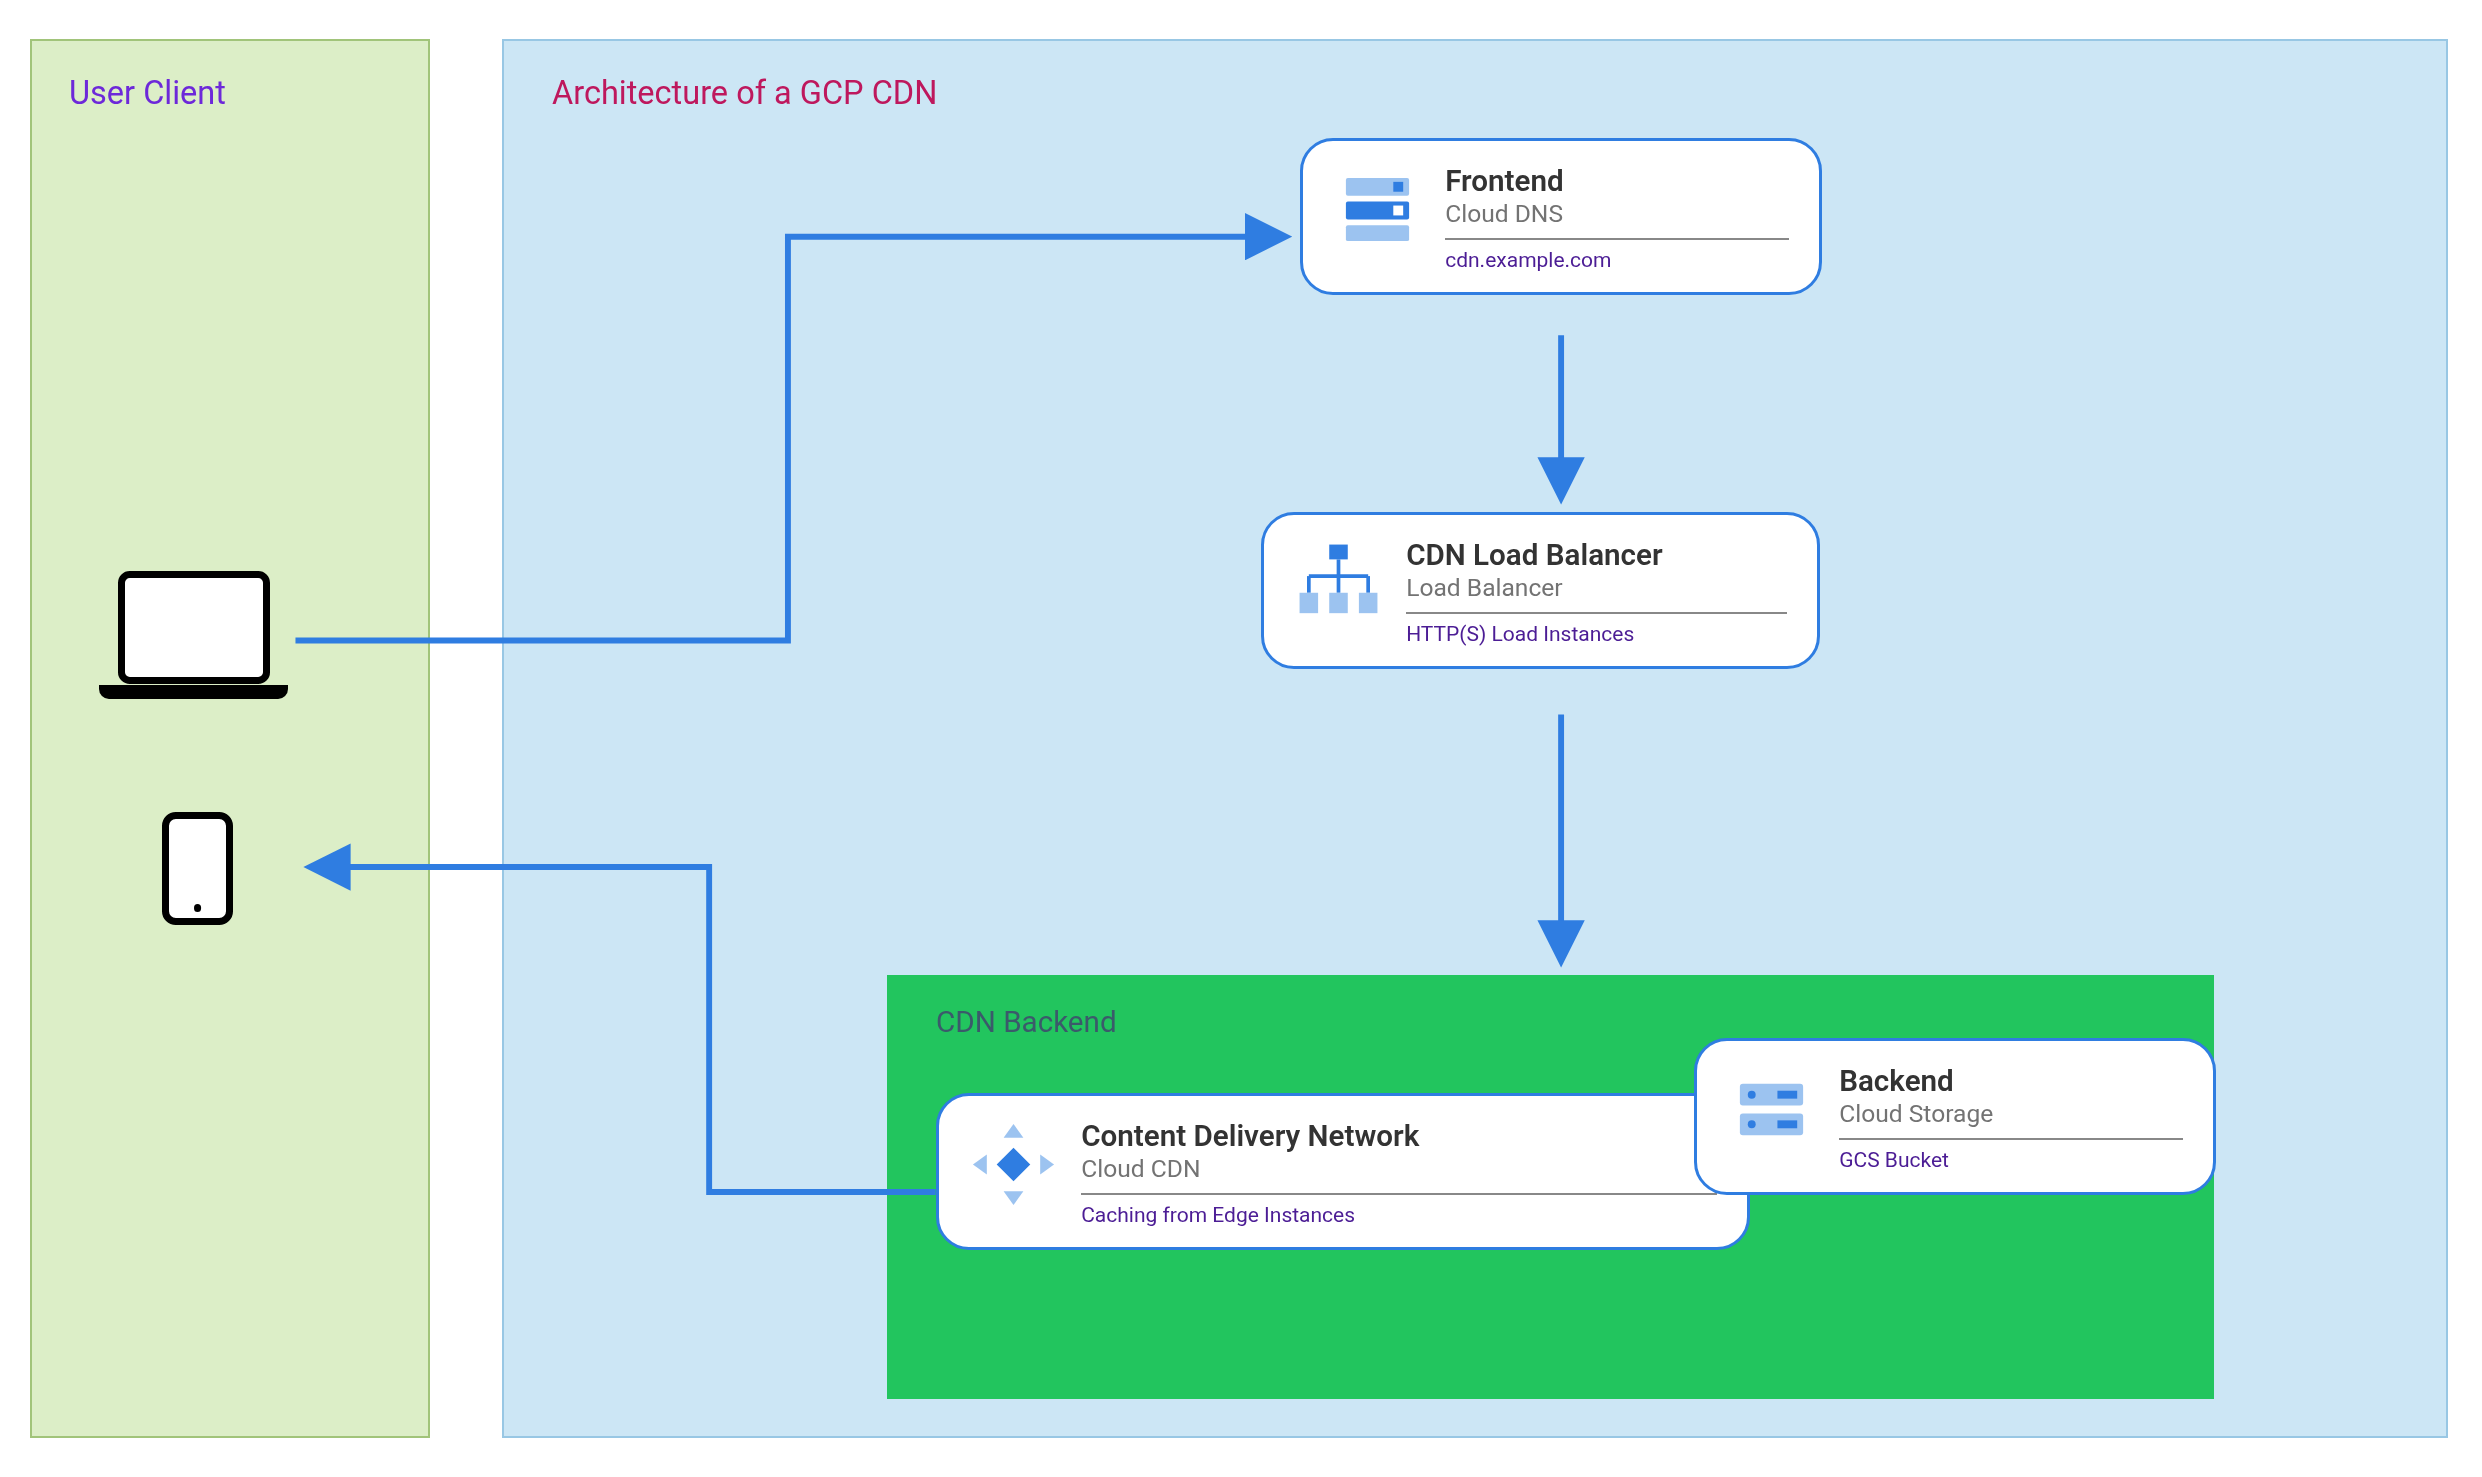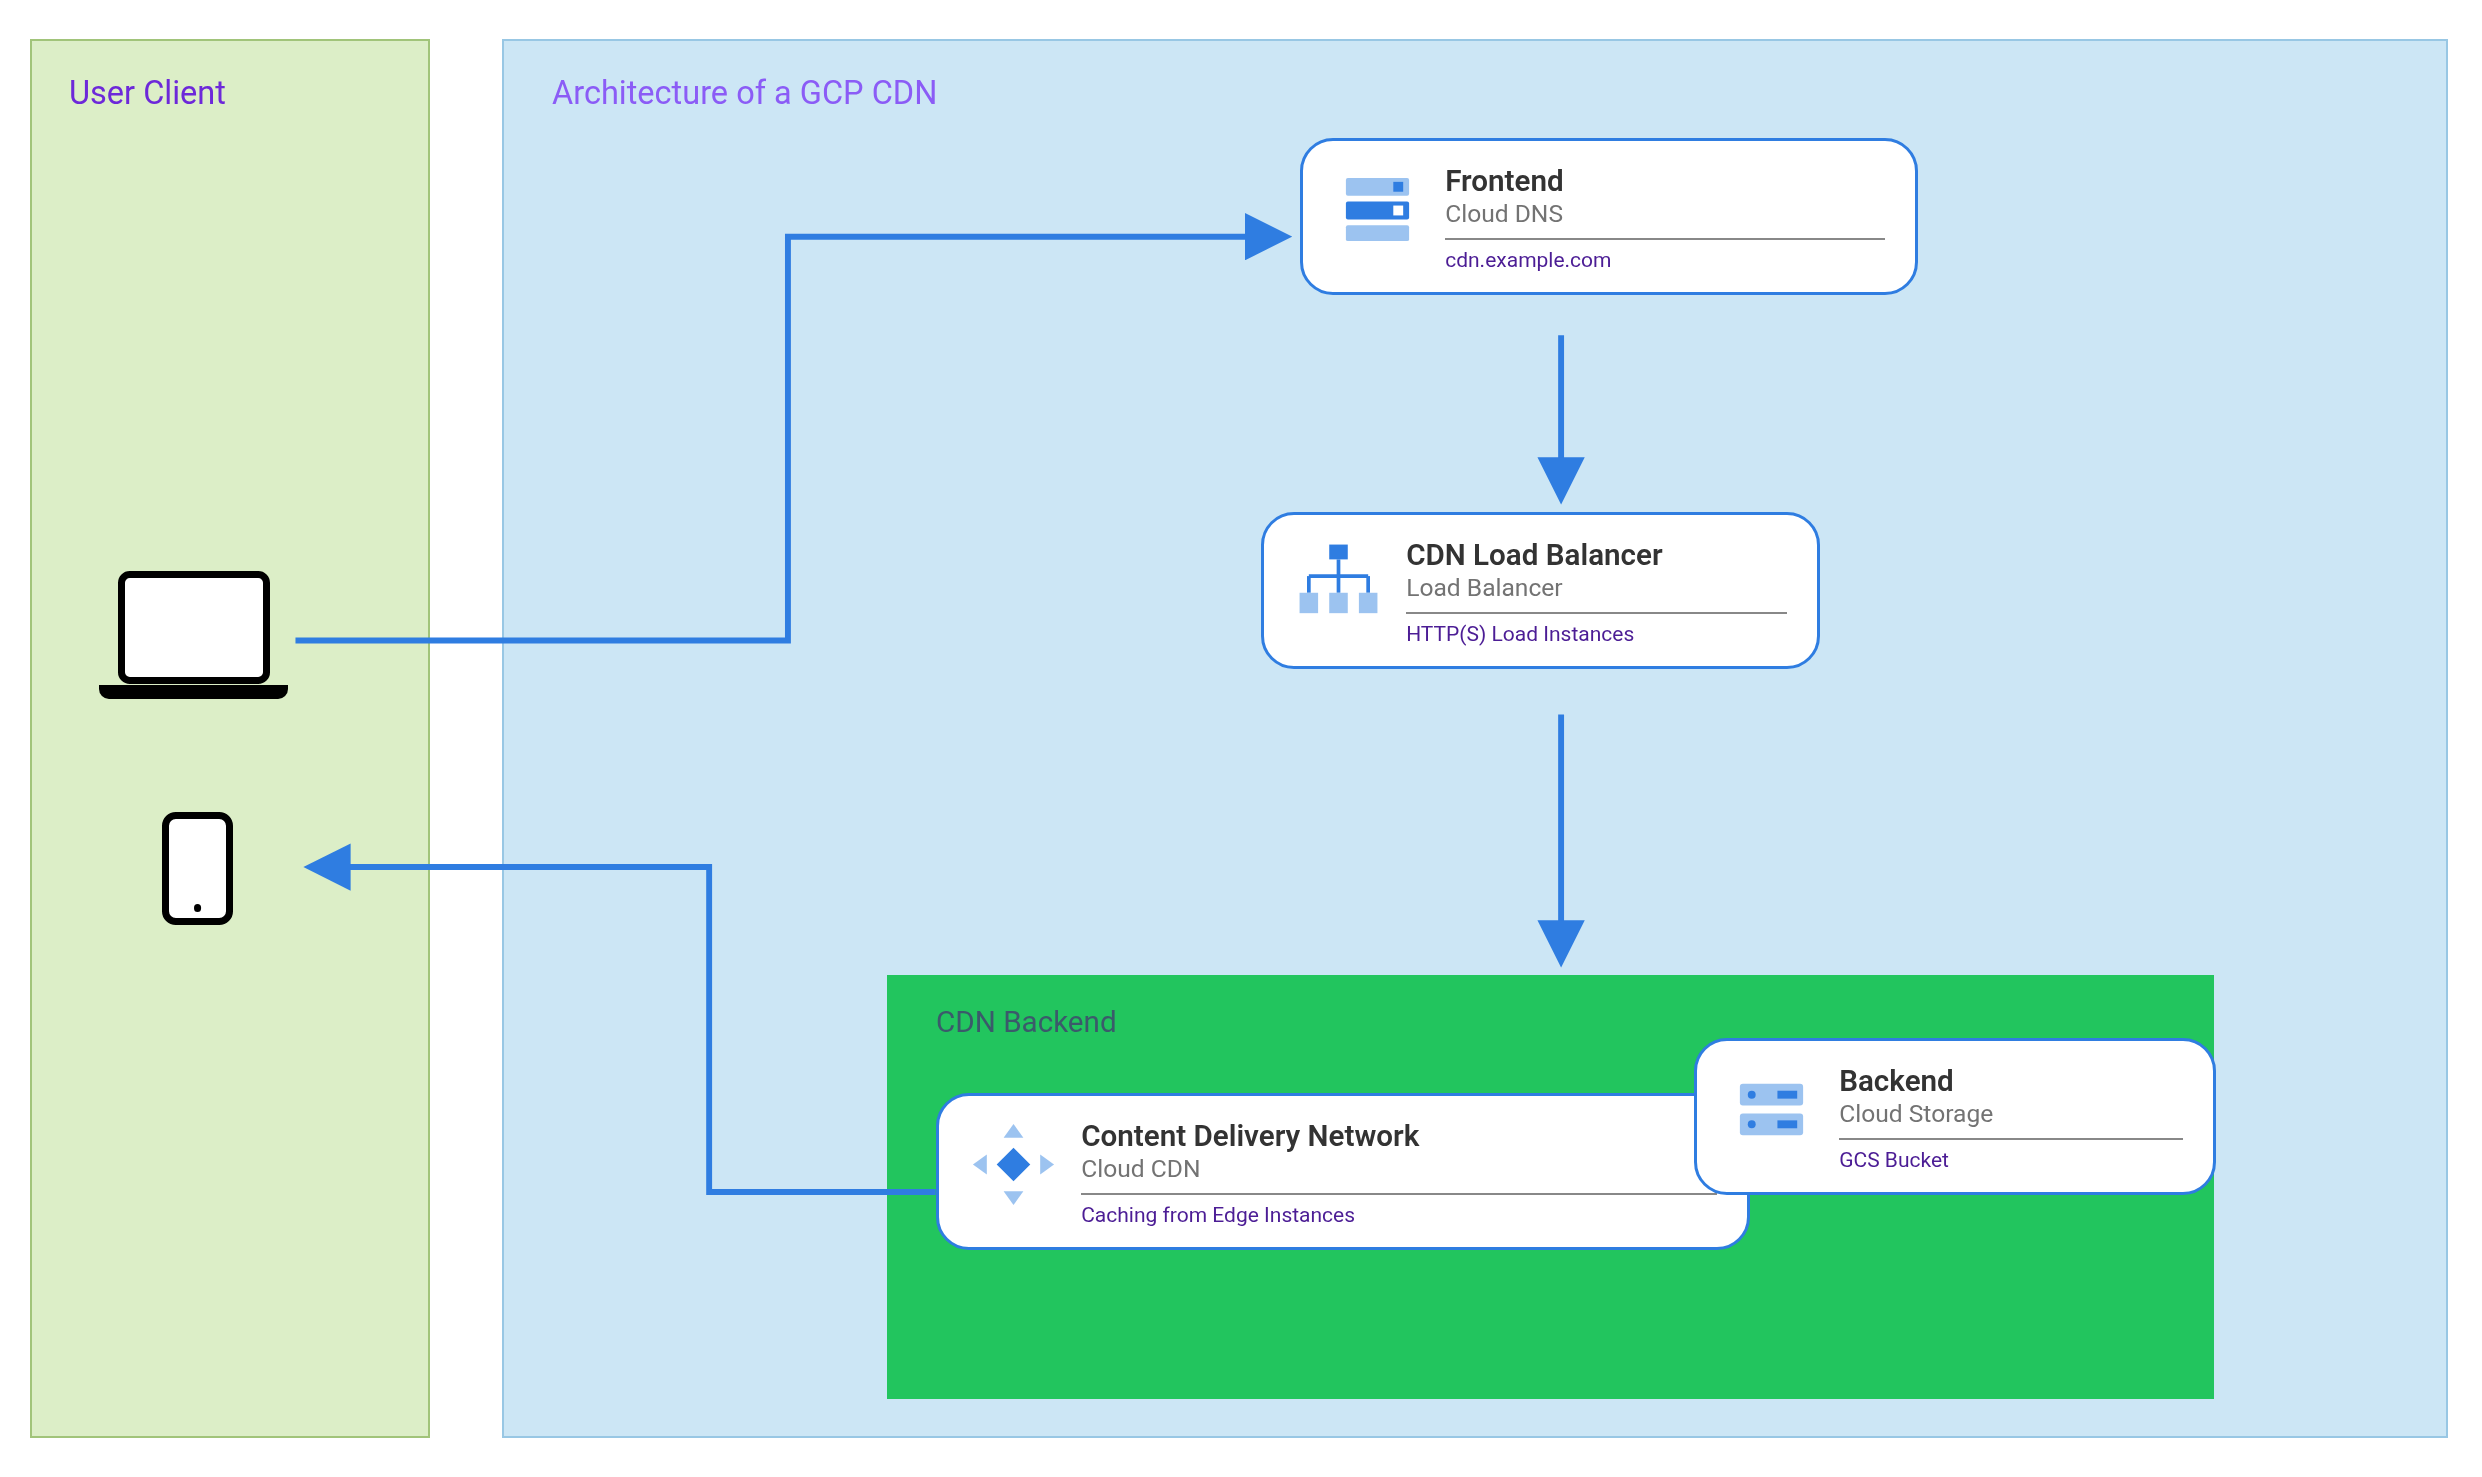--- a/index.html
+++ b/index.html
@@ -41,21 +41,21 @@
     font-size: 32.5px;
   }
   .user-title {
     left: 69px;
     top: 74px;
     color: #6d28d9;
   }
   .arch-title {
     left: 552px;
     top: 74px;
-    color: #8b5cf6;
+    color: #be185d;
   }
 
   
   .devices {
     position: absolute;
     left: 118px;
     top: 571px;
   }
   .laptop-icon {
     width: 138px;
@@ -133,21 +133,21 @@
   .node .divider {
     border: none;
     border-top: 2px solid #888;
     margin: 9.9px 0 7.9px 0;
   }
   .node .detail {
     font-size: 21px;
     color: #4c1d95;
   }
 
-  .frontend-node { left: 1300px; top: 138px; width: 618px; }
+  .frontend-node { left: 1300px; top: 138px; width: 522px; }
   .lb-node       { left: 1261px; top: 512px; width: 559px; }
 
   
   .backend-group {
     position: absolute;
     left: 887px;
     top: 975px;
     width: 1327px;
     height: 424px;
     background: #22c55e;

